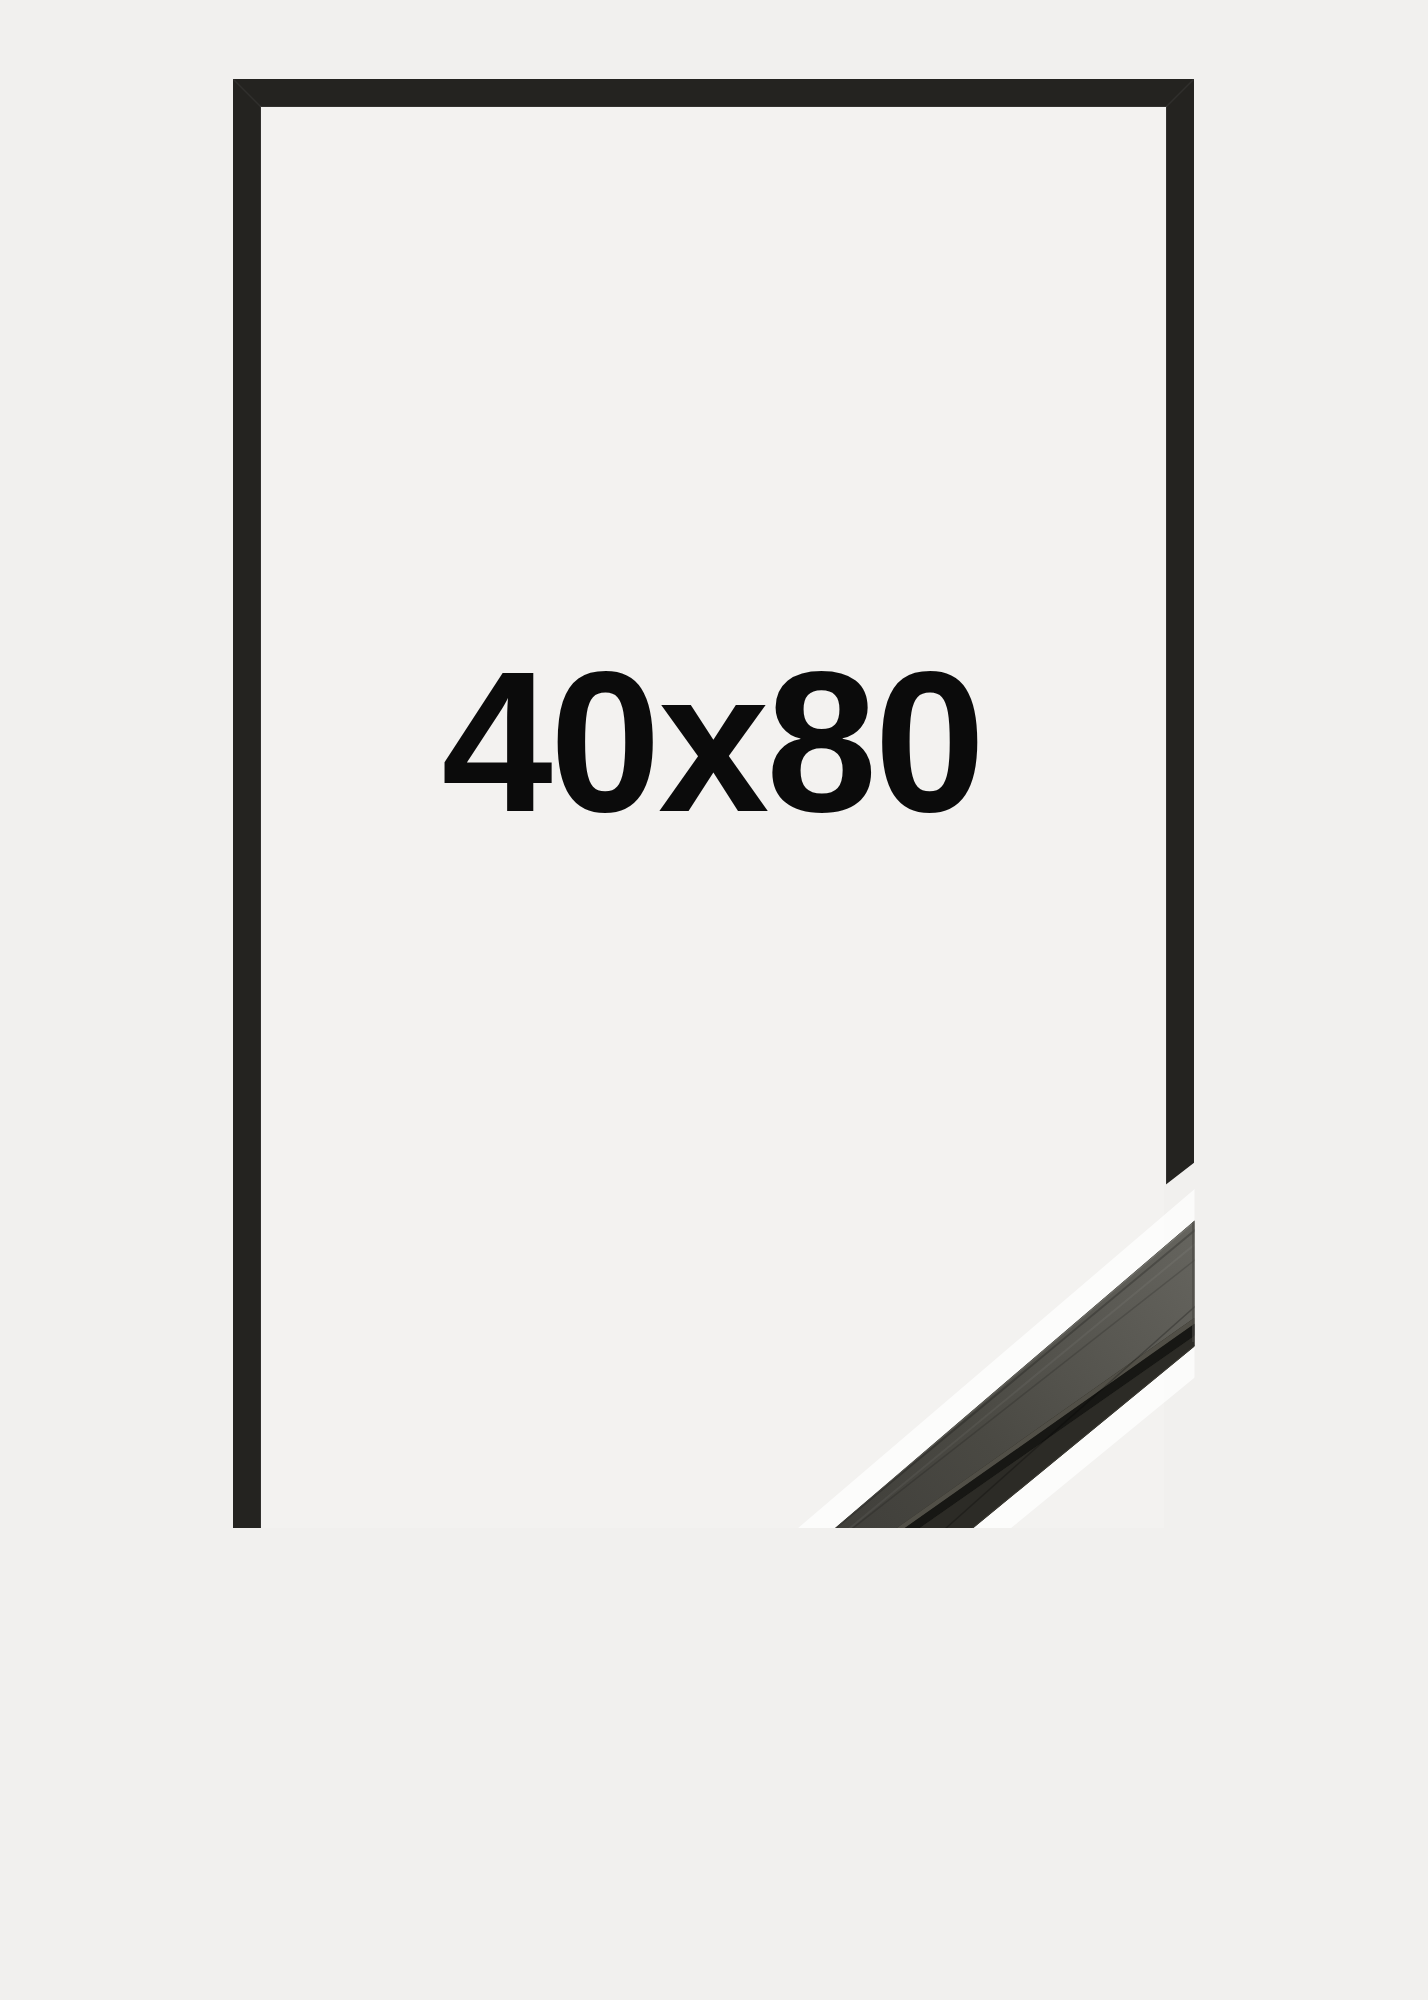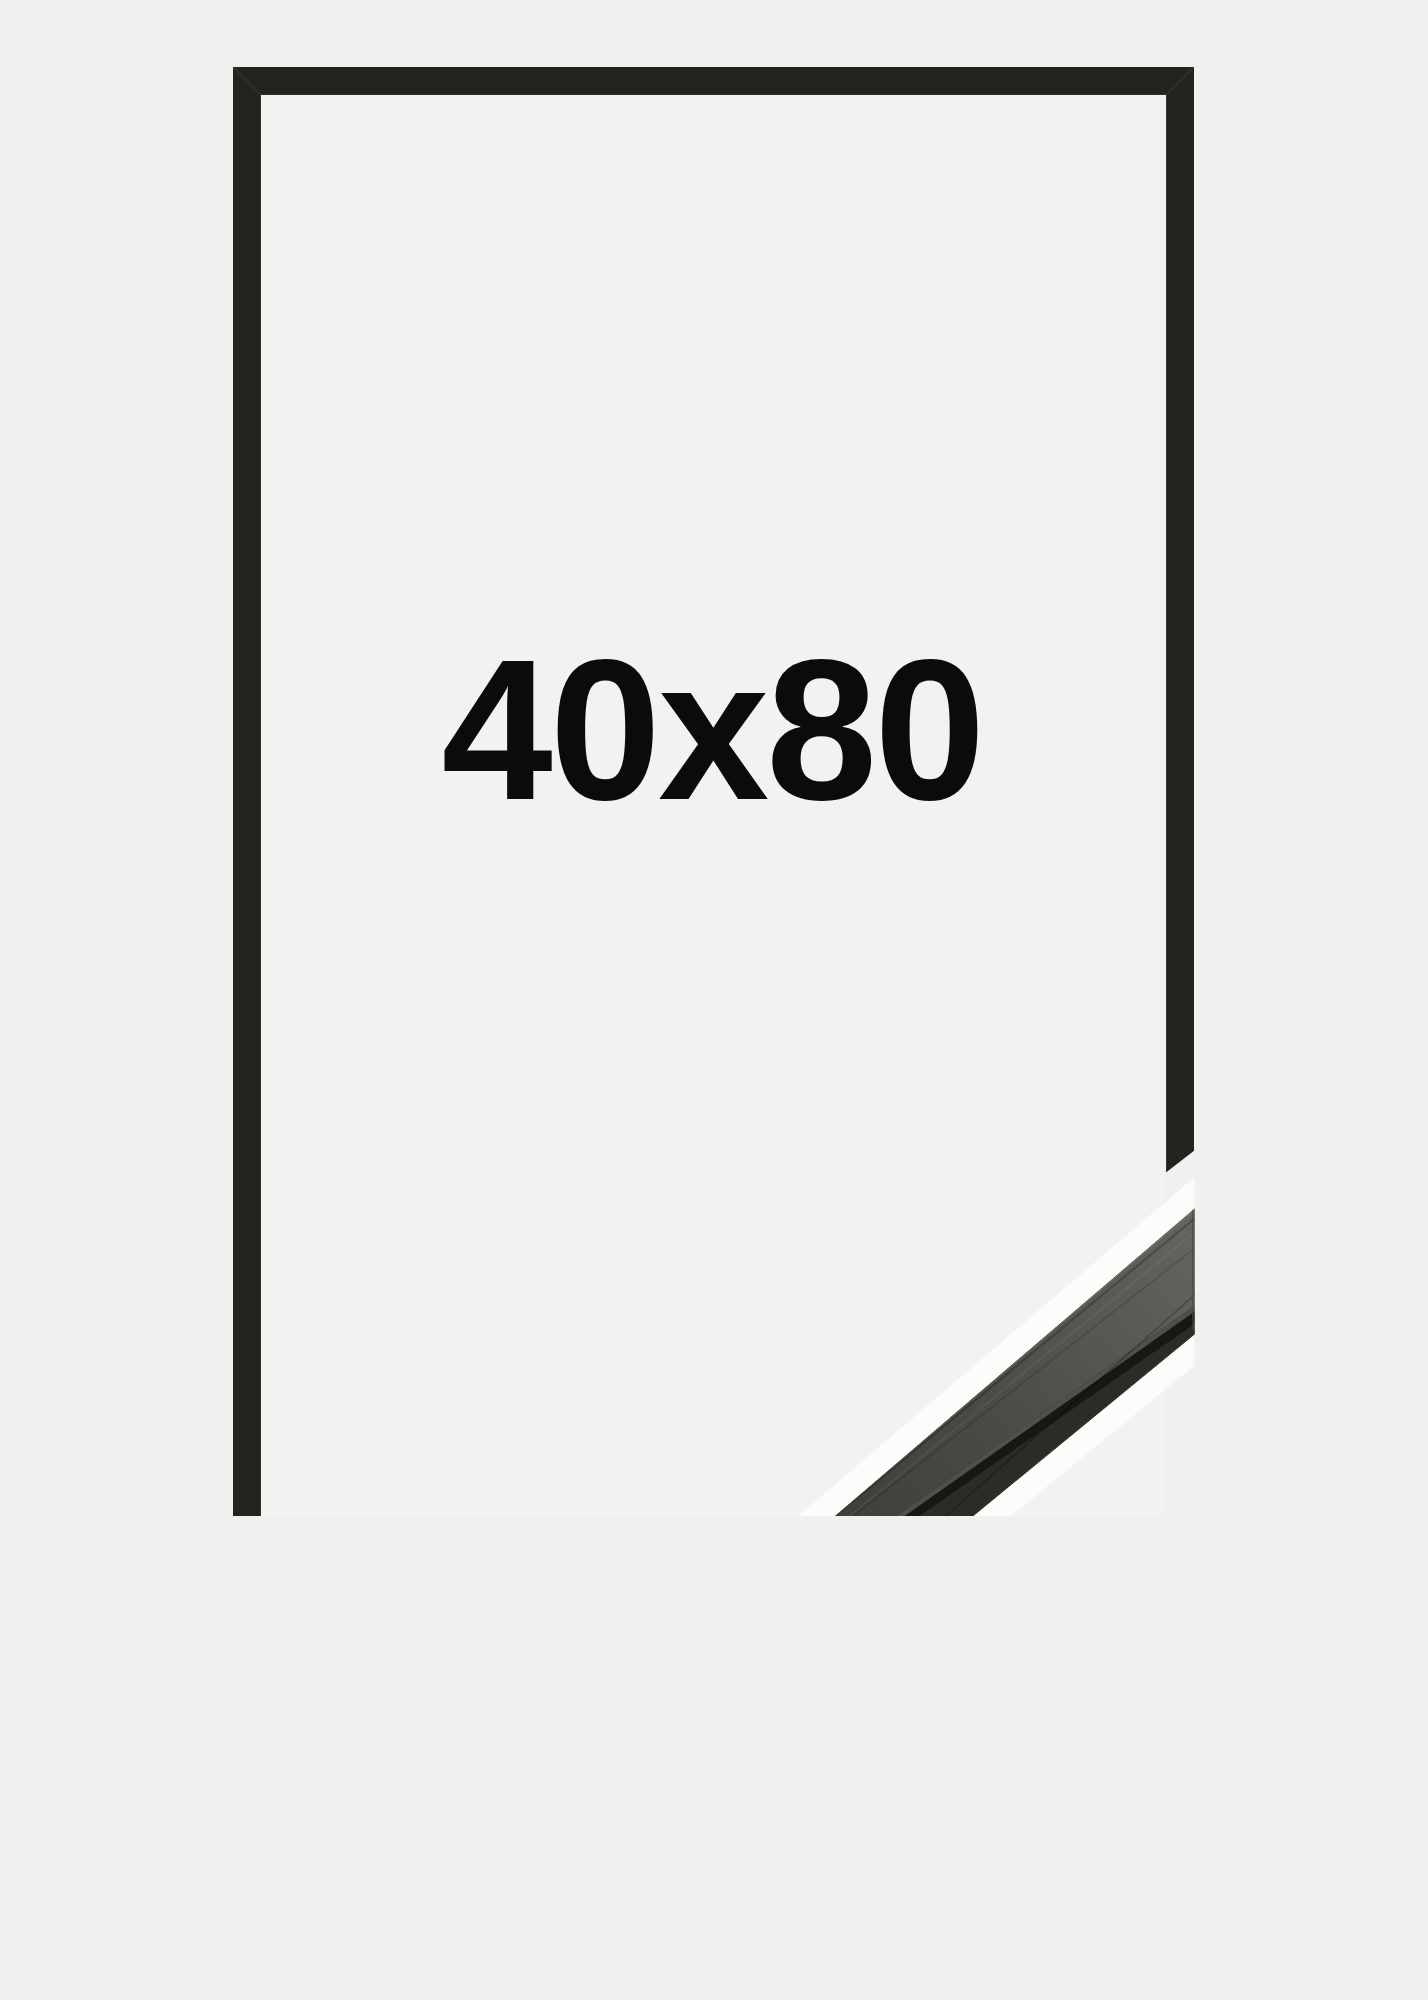--- a/index.html
+++ b/index.html
@@ -1,20 +1,21 @@
 <!DOCTYPE html>
 <html><head>
 <meta charset="utf-8">
 <style>
   html,body{margin:0;padding:0;background:#f1f0ee;}
   .stage{
     position:relative;
     width:1428px;height:1516px;
     overflow:hidden;
     font-family:"Liberation Sans","DejaVu Sans",sans-serif;
+    margin-top:12px;
   }
   .stage svg{position:absolute;left:0;top:0;display:block;}
   .size-label-text{
     font-family:"Liberation Sans","DejaVu Sans",sans-serif;
     font-weight:700;
     font-size:200px;
     letter-spacing:-3px;
   }
 </style>
 </head>

